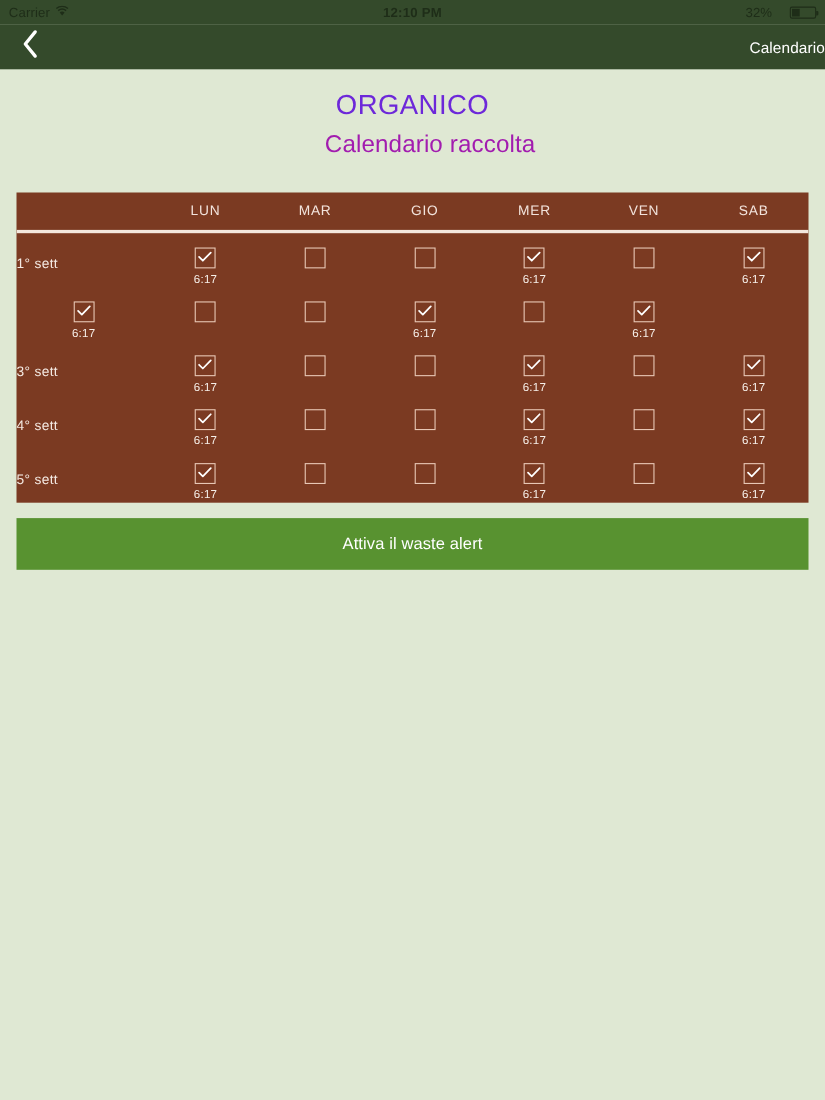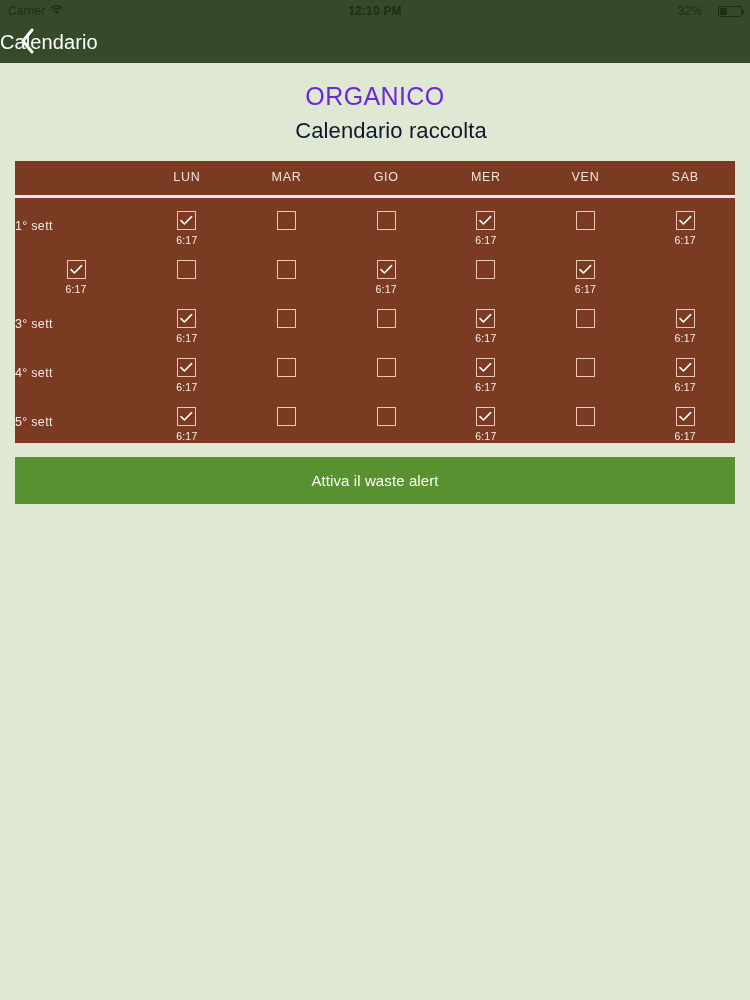--- a/index.html
+++ b/index.html
@@ -84,46 +84,46 @@
     width: 54px;
     height: 41px;
     display: flex;
     align-items: center;
     justify-content: center;
     cursor: pointer;
   }
   .nav-title {
     position: absolute;
     left: 0; right: 0;
-    text-align: left;
+    text-align: right;
     color: #ffffff;
-    font-size: 20px;
+    font-size: 14px;
     letter-spacing: .1px;
   }
 
   
   .page-title {
     text-align: center;
     font-size: 25px;
     color: #6d28d9;
     margin-top: 19px;
     letter-spacing: .4px;
   }
   .page-subtitle {
     text-align: center;
     font-size: 22px;
-    color: #0f172a;
+    color: #a21caf;
     margin-top: 7px;
     letter-spacing: .1px;
     padding-left: 32px;
   }
 
   
   .calendar {
-    margin: 17px 15px 0 15px;
+    margin: 31px 15px 0 15px;
     background: #7b3a22;
     overflow: hidden;
   }
   .cal-grid {
     display: grid;
     grid-template-columns: 122px repeat(6, 1fr);
     width: 100%;
   }
   .cal-head {
     height: 32px;

